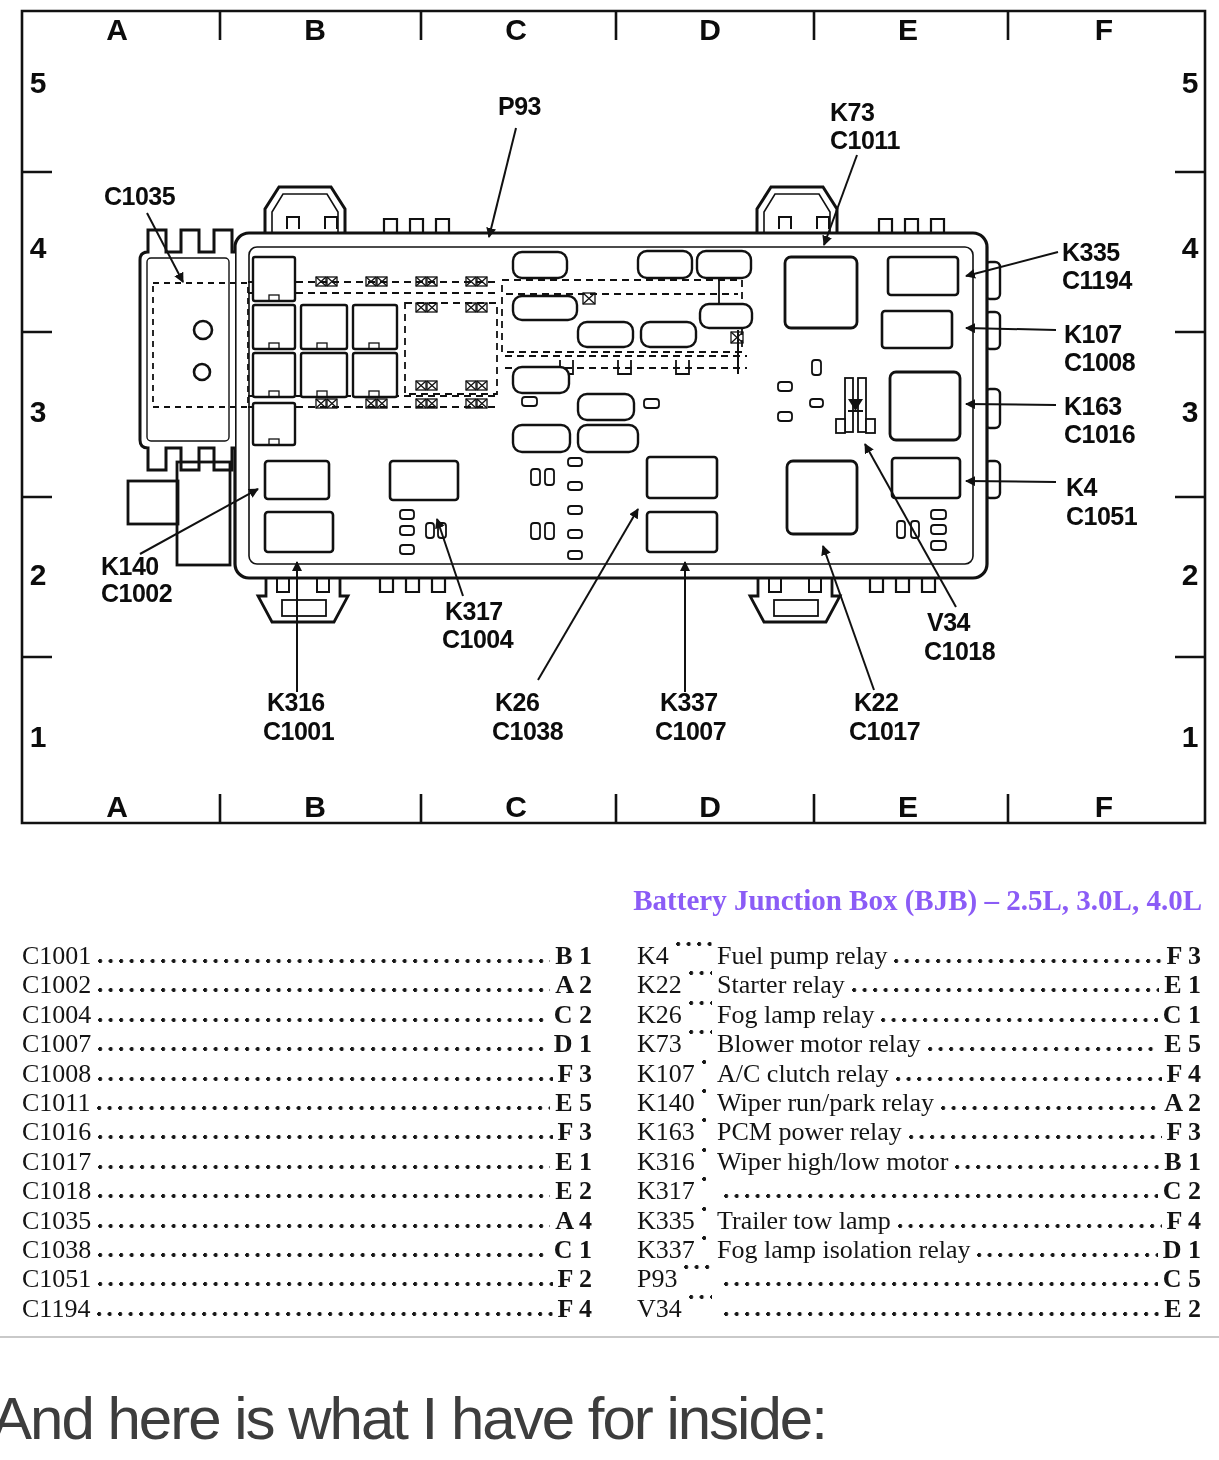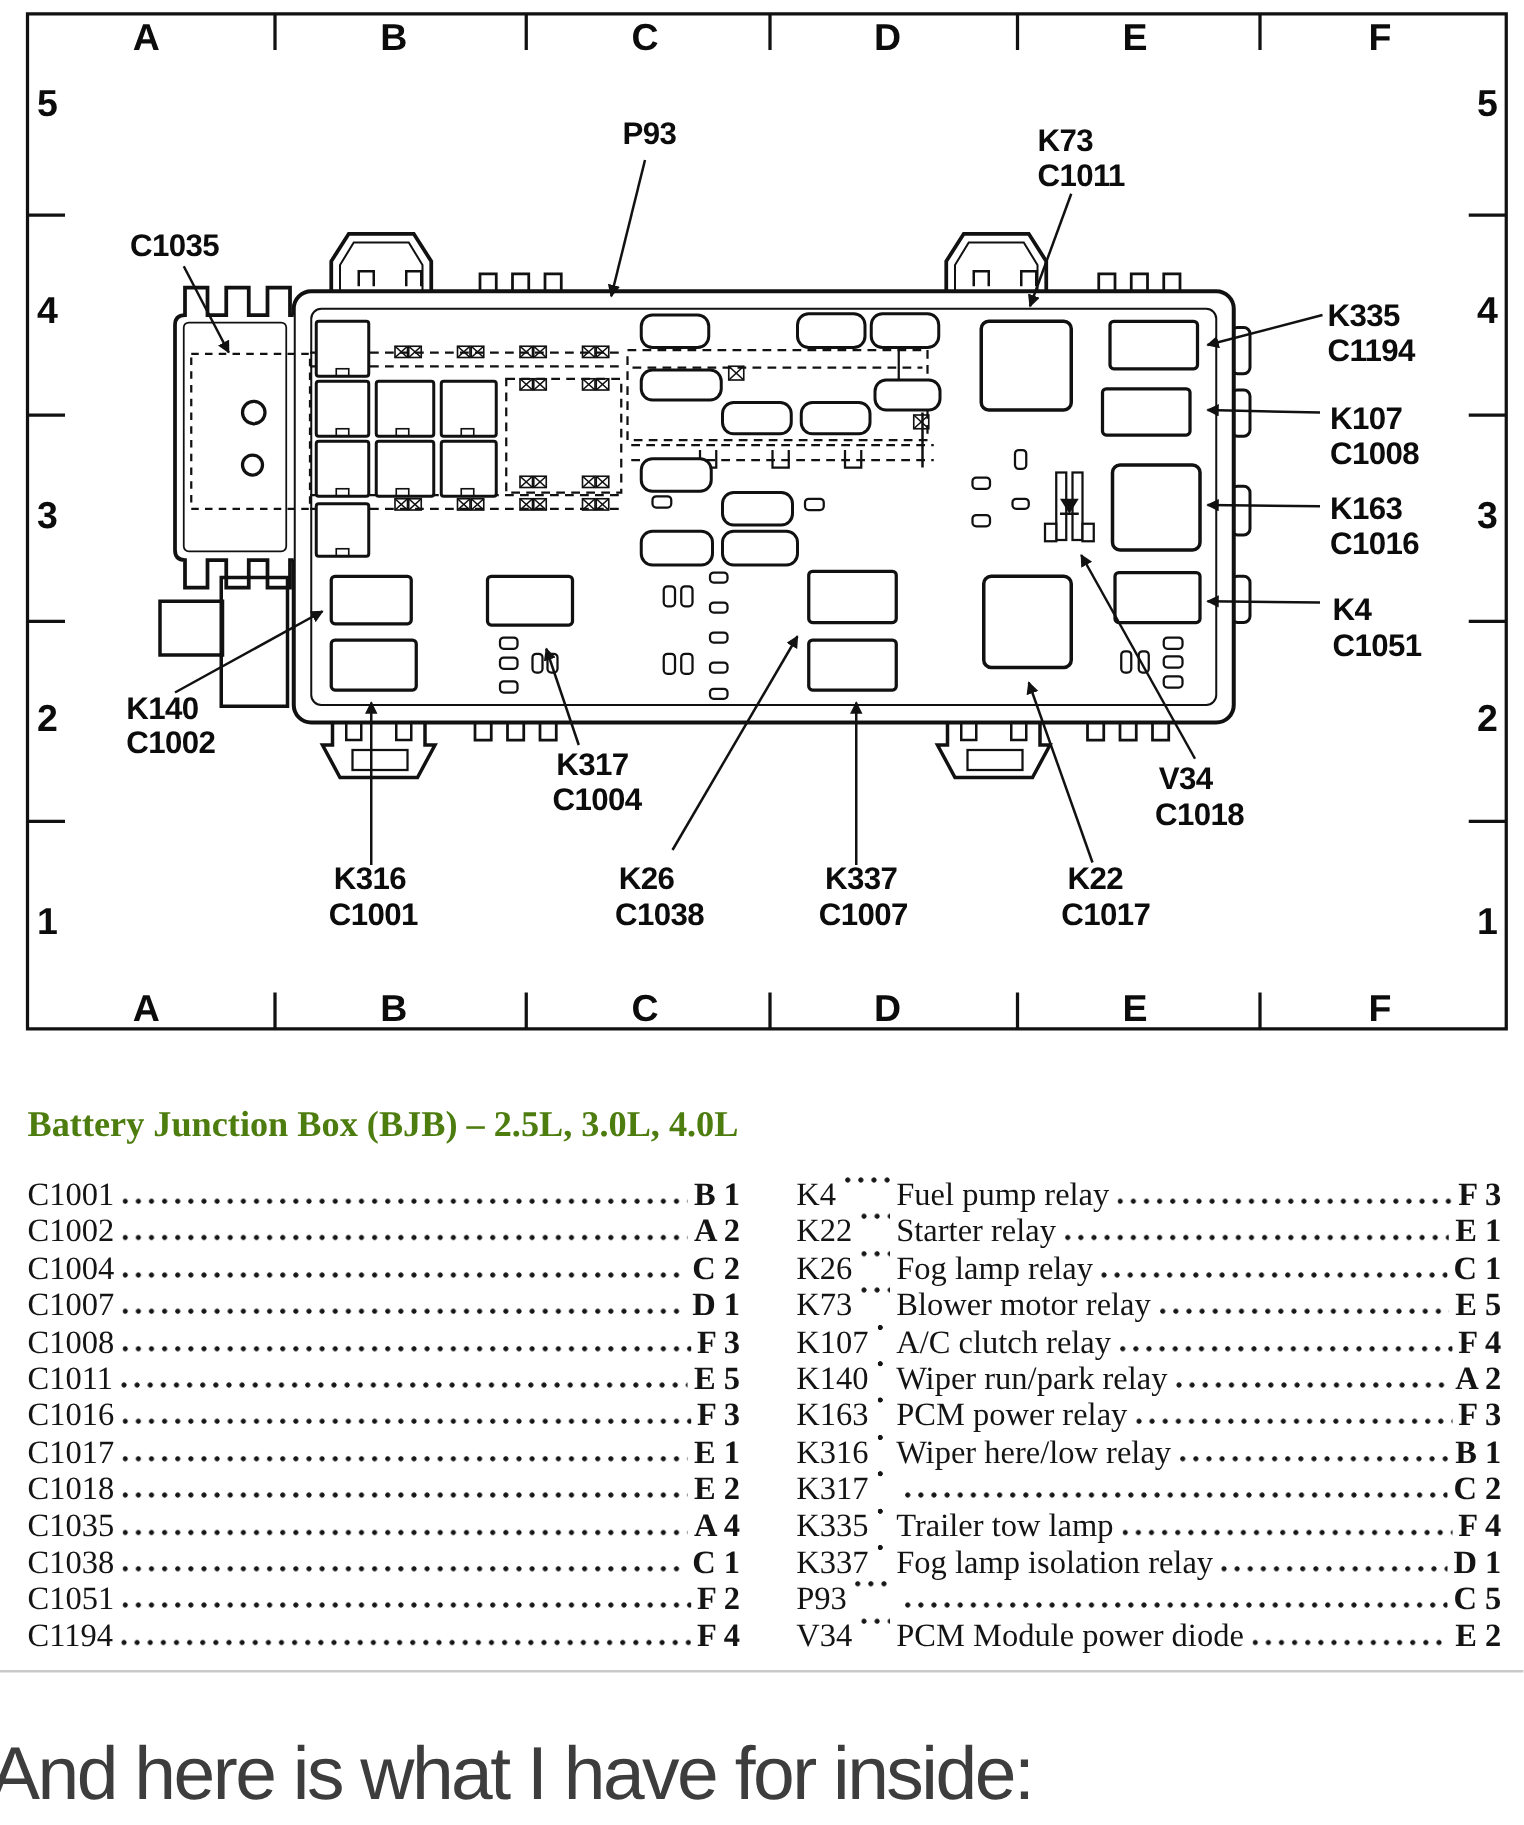--- a/index.html
+++ b/index.html
@@ -4,22 +4,22 @@
 <style>
   :root{ --ink:#111; --ftr:#3d3d3d; --sep:#c9c9c9; }
   html,body{margin:0;padding:0;background:#fff;}
   .page{position:relative;width:1219px;height:1460px;background:#fff;overflow:hidden;
         font-family:"Liberation Sans",sans-serif;}
   svg{position:absolute;left:0;top:0;}
   svg .stroke{stroke:var(--ink);fill:none;}
   svg text{fill:#0c0c0c;}
   .gridtxt{font:bold 30px "Liberation Sans",sans-serif;text-anchor:middle;}
   .lbl{font:bold 25px "Liberation Sans",sans-serif;letter-spacing:-0.5px;}
-  .tbl-title{position:absolute;left:22px;top:886px;width:1180px;text-align:left;
-             font:bold 29px "Liberation Serif",serif;color:#4d7c0f;line-height:1;}
+  .tbl-title{position:absolute;left:22px;top:886px;width:1180px;text-align:right;
+             font:bold 29px "Liberation Serif",serif;color:#8b5cf6;line-height:1;}
   .tbl{position:absolute;top:941px;font:26px "Liberation Serif",serif;color:#141414;}
   .tbl-left{left:22px;width:570px;}
   .tbl-right{left:637px;width:564px;}
   .row{display:flex;align-items:baseline;height:29.4px;line-height:29.4px;white-space:nowrap;}
   .leader{flex:1 1 auto;display:inline-block;height:6px;margin:0 5px -1px 7px;
           background-image:radial-gradient(circle at 2.2px 3px,#161616 1.75px,rgba(0,0,0,0) 2.3px);
           background-size:10.5px 6px;background-repeat:repeat-x;background-position:left bottom;}
   .kw{display:inline-flex;width:80px;}
   .ref{flex:0 0 auto;font-weight:bold;}
   .separator{position:absolute;left:0;top:1336px;width:1219px;height:2px;background:var(--sep);}
@@ -479,21 +479,21 @@
         </span>
         <span>PCM power relay</span>
         <span class="leader"></span>
         <span class="ref">F 3</span>
       </div>
       <div class="row">
         <span class="kw">
           <span>K316</span>
           <span class="leader"></span>
         </span>
-        <span>Wiper here/low relay</span>
+        <span>Wiper high/low motor</span>
         <span class="leader"></span>
         <span class="ref">B 1</span>
       </div>
       <div class="row">
         <span class="kw">
           <span>K317</span>
           <span class="leader"></span>
         </span>
         <span class="leader"></span>
         <span class="ref">C 2</span>
@@ -522,21 +522,20 @@
           <span class="leader"></span>
         </span>
         <span class="leader"></span>
         <span class="ref">C 5</span>
       </div>
       <div class="row">
         <span class="kw">
           <span>V34</span>
           <span class="leader"></span>
         </span>
-        <span>PCM Module power diode</span>
         <span class="leader"></span>
         <span class="ref">E 2</span>
       </div>
     </div>
 
 <div class="separator"></div>
 <div class="footer-text">And here is what I have for inside:</div>
 
 </div>
 

